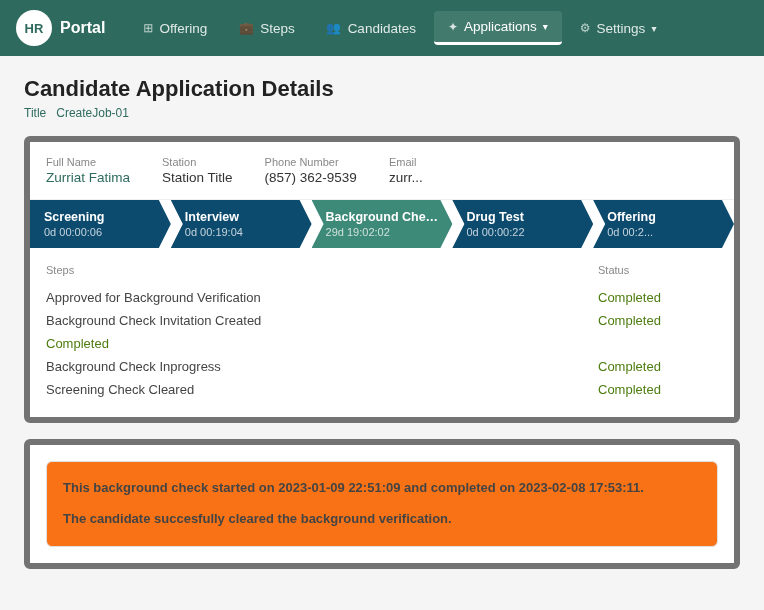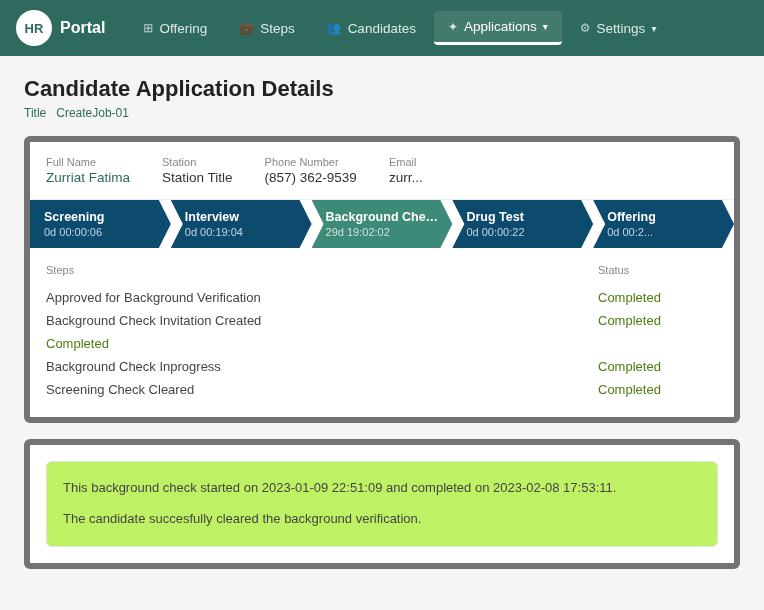--- a/index.html
+++ b/index.html
@@ -130,25 +130,26 @@
     }
     .step-status {
       width: 120px;
       font-size: 13px;
       color: #4d7c0f;
       font-weight: 400;
     }
 
     
     .info-box {
-      background: #bef264;
+      background: #f97316;
       border: 1px solid #e0e0e0;
       border-radius: 6px;
       margin: 16px;
       padding: 16px;
+      font-weight: bold;
     }
     .info-box p { font-size: 13px; color: #444; line-height: 1.6; margin-bottom: 10px; }
     .info-box p:last-child { margin-bottom: 0; }
   </style>
 </head>
 <body>
 
 <nav class="navbar">
   <div class="logo-circle">
     <span>HR</span>

